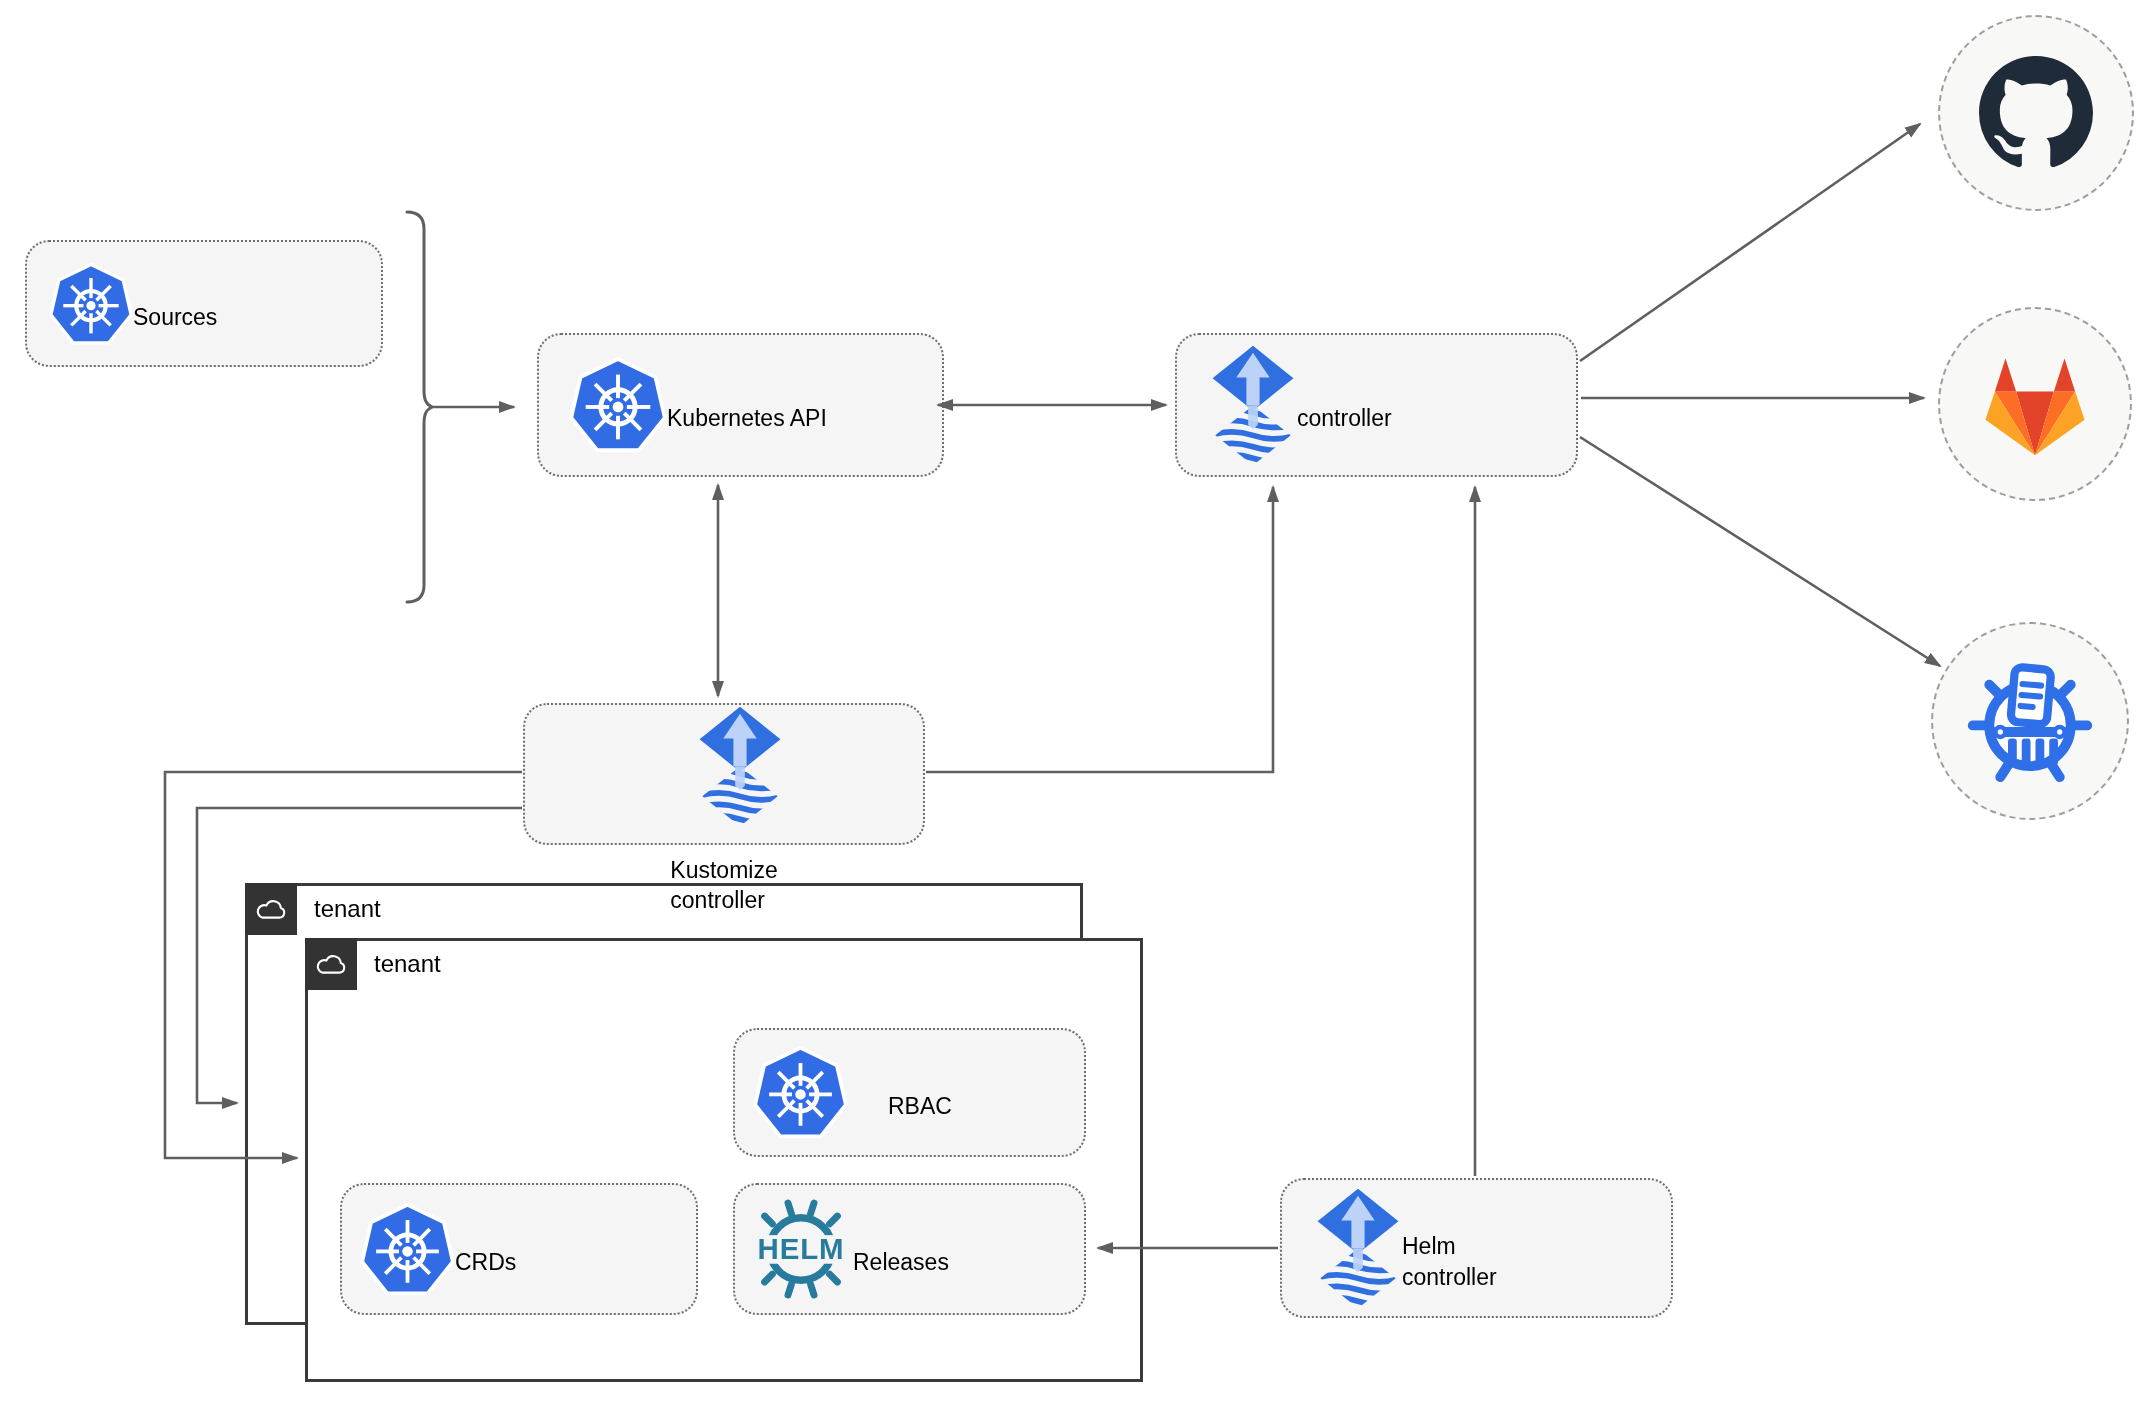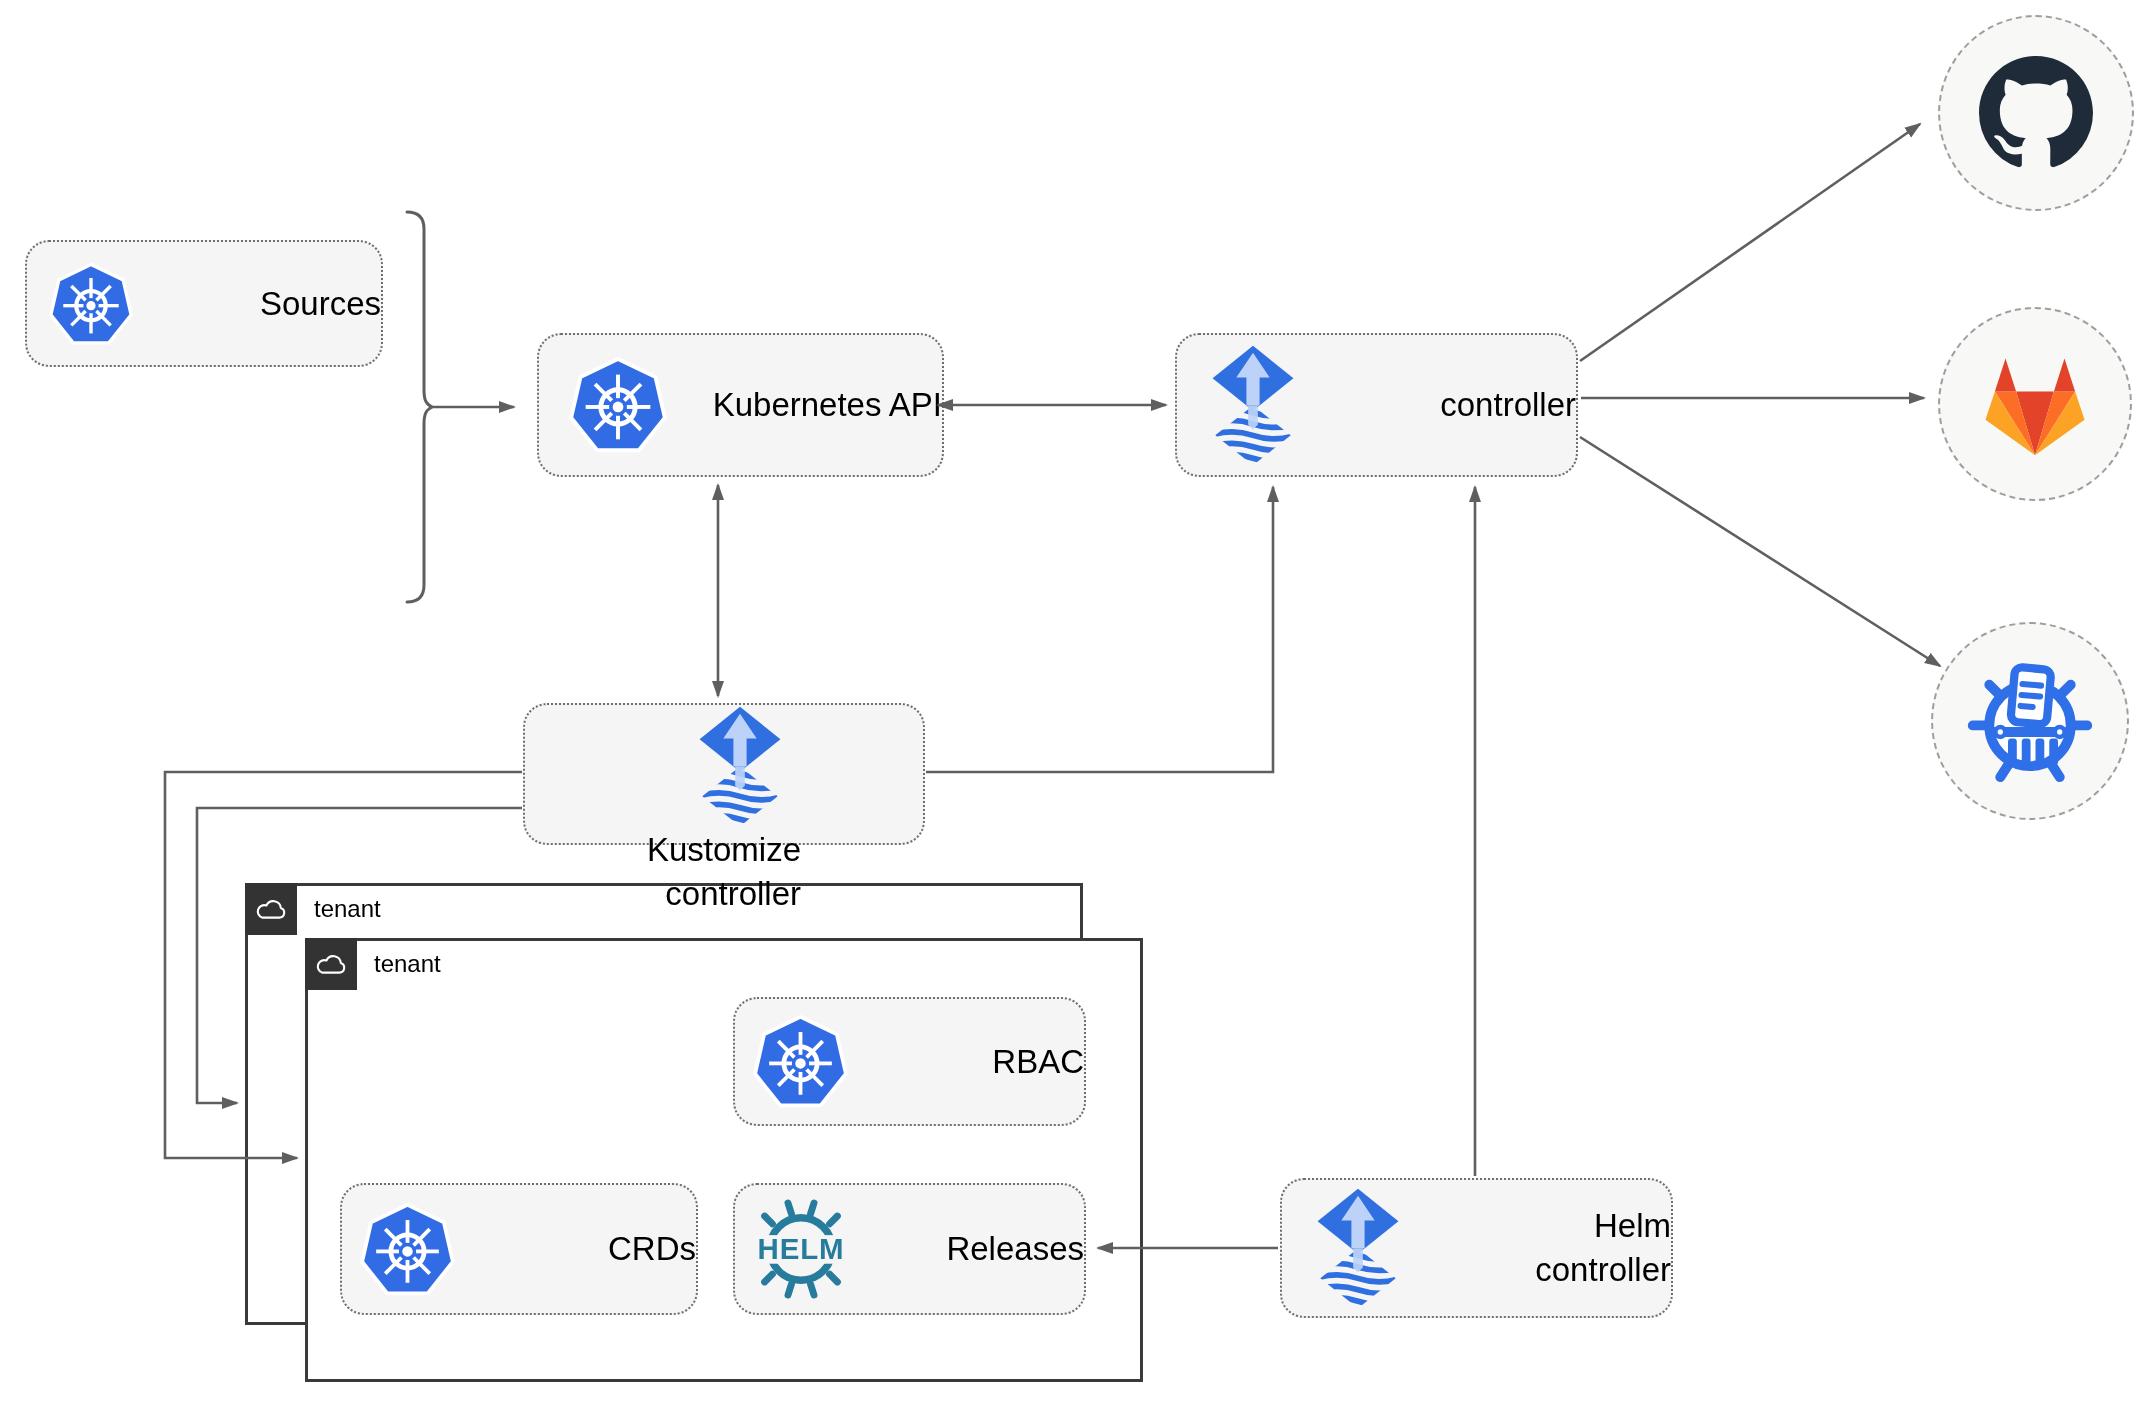--- a/index.html
+++ b/index.html
@@ -30,21 +30,21 @@
   .node{
     position:absolute;
     background:var(--node-fill);
     border:2px dotted var(--node-border);
     border-radius:24px;
     display:flex;
     align-items:center;
     z-index:12;
   }
   .node .icon{flex:0 0 auto;}
-  .node-label{flex:1 1 auto;text-align:right;font-size:33px;line-height:1.32;color:var(--text-color);}
+  .node-label{flex:1 1 auto;text-align:left;font-size:23px;line-height:1.32;color:var(--text-color);margin-top:27px;}
 
   
   .tenant{
     position:absolute;
     background:#ffffff;
     border:3px solid var(--tenant-border);
     z-index:10;
   }
   .tenant.front{z-index:11;}
   .tenant-tab{
@@ -186,21 +186,21 @@
   <div class="tenant front" style="left:305px;top:938px;width:838px;height:444px;">
     <div class="tenant-tab">
       <svg width="34" height="24" viewBox="0 0 26 18">
           <use href="#sym-cloud"></use>
         </svg>
     </div>
     <span class="tenant-label">tenant</span>
   </div>
 
 
-  <div class="node" style="left:733px;top:997px;width:353px;height:129px;">
+  <div class="node" style="left:733px;top:1028px;width:353px;height:129px;gap:40px;">
     <svg class="icon" width="95" height="95" viewBox="0 0 100 100" style="margin-left:18px;">
         <use href="#sym-k8s"></use>
       </svg>
     <div class="node-label">RBAC</div>
   </div>
 
   <div class="node" style="left:340px;top:1183px;width:358px;height:132px;">
     <svg class="icon" width="95" height="95" viewBox="0 0 100 100" style="margin-left:18px;">
         <use href="#sym-k8s"></use>
       </svg>

